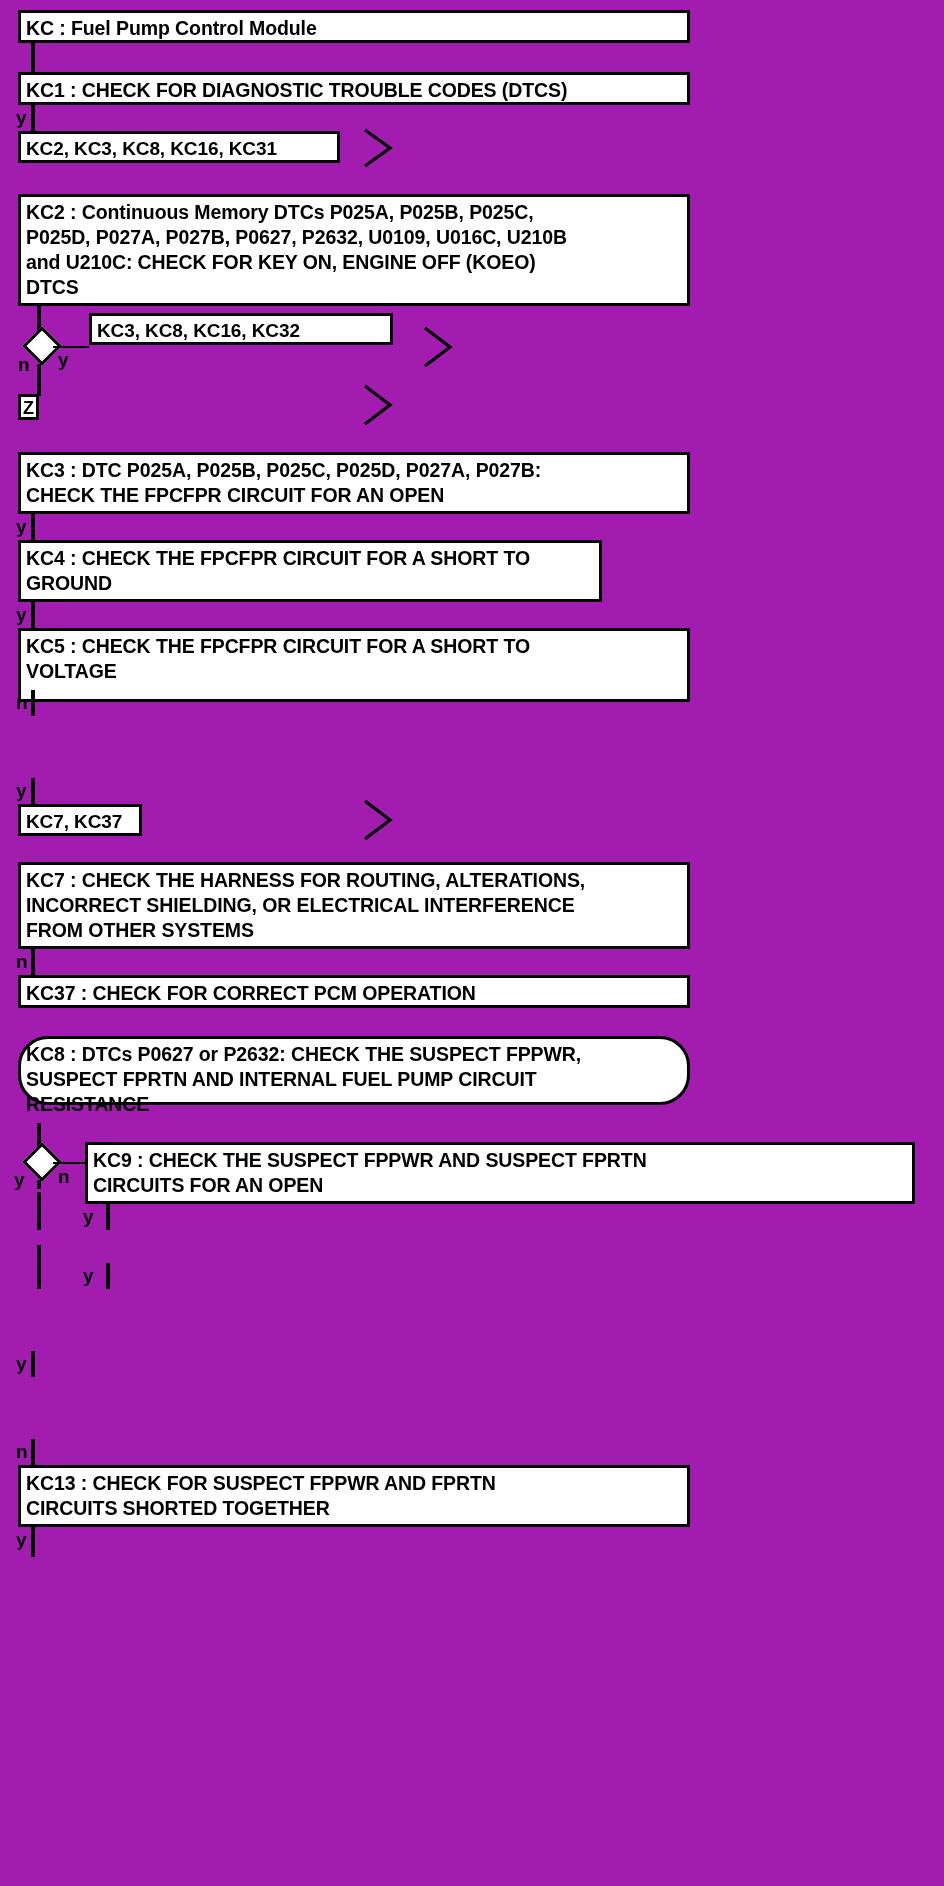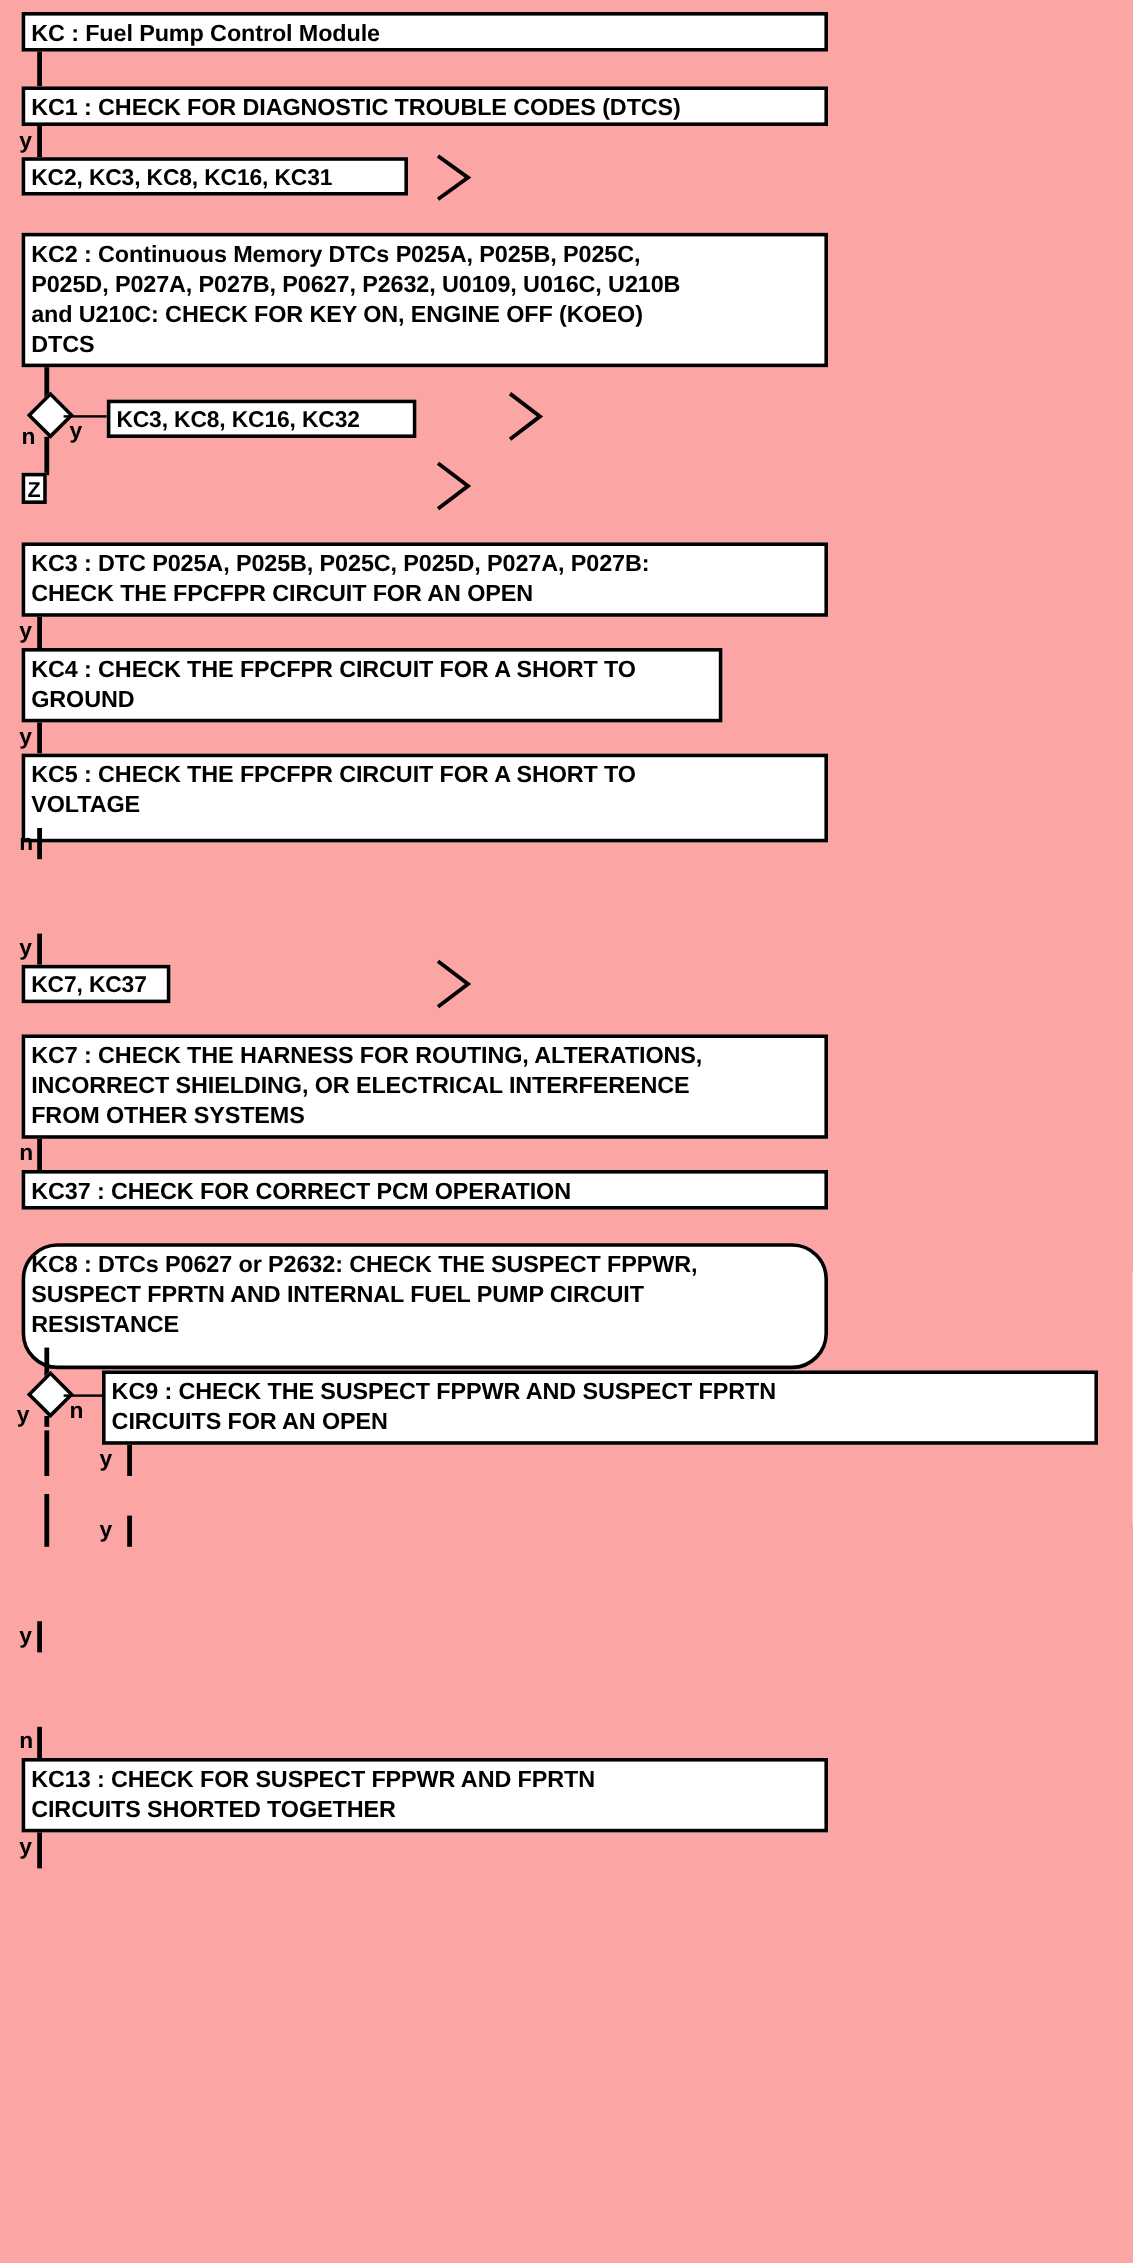--- a/index.html
+++ b/index.html
@@ -7,21 +7,21 @@
     padding: 0;
     background: #ffffff;
   }
   body {
     font-family: "Liberation Sans", sans-serif;
   }
   #canvas {
     position: relative;
     width: 944px;
     height: 1886px;
-    background: #fca5a5;
+    background: #a21caf;
     overflow: hidden;
   }
   
   .node {
     position: absolute;
     box-sizing: border-box;
     border: 3px solid #000000;
     background: #ffffff;
     font-weight: bold;
     font-size: 19.5px;
@@ -105,21 +105,21 @@
 and U210C: CHECK FOR KEY ON, ENGINE OFF (KOEO)
 DTCS</div>
   <div class="vline" style="left:37px; top:306px; height:30px;"></div>
 
   <div class="diamond" style="left:28px; top:332px;"></div>
   <div class="hline thin" style="left:53px; top:346px; width:36px;"></div>
   <div class="blabel" style="left:58px; top:350px;">y</div>
   <div class="blabel" style="left:18px; top:355px;">n</div>
   <div class="vline" style="left:37px; top:364px; height:32px;"></div>
 
-  <div class="node small" style="left:89px; top:333px; width:258px; height:32px;">KC3, KC8, KC16, KC32</div>
+  <div class="node small" style="left:89px; top:313px; width:304px; height:32px;">KC3, KC8, KC16, KC32</div>
   <div class="chev" style="left:422px; top:325px;">
     <svg width="34" height="44" viewBox="0 0 34 44">
       <path d="M3 3 L28 22 L3 41" fill="none" stroke="#000000" stroke-width="3.2"></path>
     </svg>
   </div>
 
   <div class="node tiny" style="left:18px; top:394px; width:21px; height:26px;">Z</div>
   <div class="chev" style="left:362px; top:383px;">
     <svg width="34" height="44" viewBox="0 0 34 44">
       <path d="M3 3 L28 22 L3 41" fill="none" stroke="#000000" stroke-width="3.2"></path>
@@ -152,21 +152,21 @@
   </div>
 
   <div class="node" style="left:18px; top:862px; width:672px; height:87px;">KC7 : CHECK THE HARNESS FOR ROUTING, ALTERATIONS,
 INCORRECT SHIELDING, OR ELECTRICAL INTERFERENCE
 FROM OTHER SYSTEMS</div>
   <div class="vline" style="left:31px; top:949px; height:26px;"></div>
   <div class="blabel" style="left:16px; top:952px;">n</div>
 
   <div class="node" style="left:18px; top:975px; width:672px; height:33px;">KC37 : CHECK FOR CORRECT PCM OPERATION</div>
 
-  <div class="node" style="left:18px; top:1036px; width:672px; height:105px;border-radius:30px;">KC8 : DTCs P0627 or P2632: CHECK THE SUSPECT FPPWR,
+  <div class="node" style="left:18px; top:1036px; width:672px; height:69px;border-radius:30px;">KC8 : DTCs P0627 or P2632: CHECK THE SUSPECT FPPWR,
 SUSPECT FPRTN AND INTERNAL FUEL PUMP CIRCUIT
 RESISTANCE</div>
   <div class="vline" style="left:37px; top:1123px; height:30px;"></div>
 
   <div class="diamond" style="left:28px; top:1148px;"></div>
   <div class="hline thin" style="left:53px; top:1162px; width:32px;"></div>
   <div class="blabel" style="left:58px; top:1167px;">n</div>
   <div class="blabel" style="left:14px; top:1170px;">y</div>
 
   <div class="vline" style="left:37px; top:1180px; height:9px;"></div>

